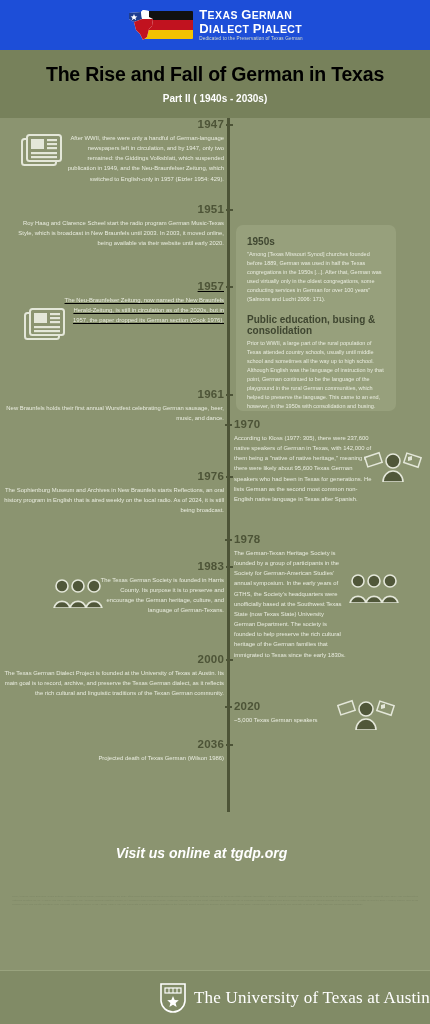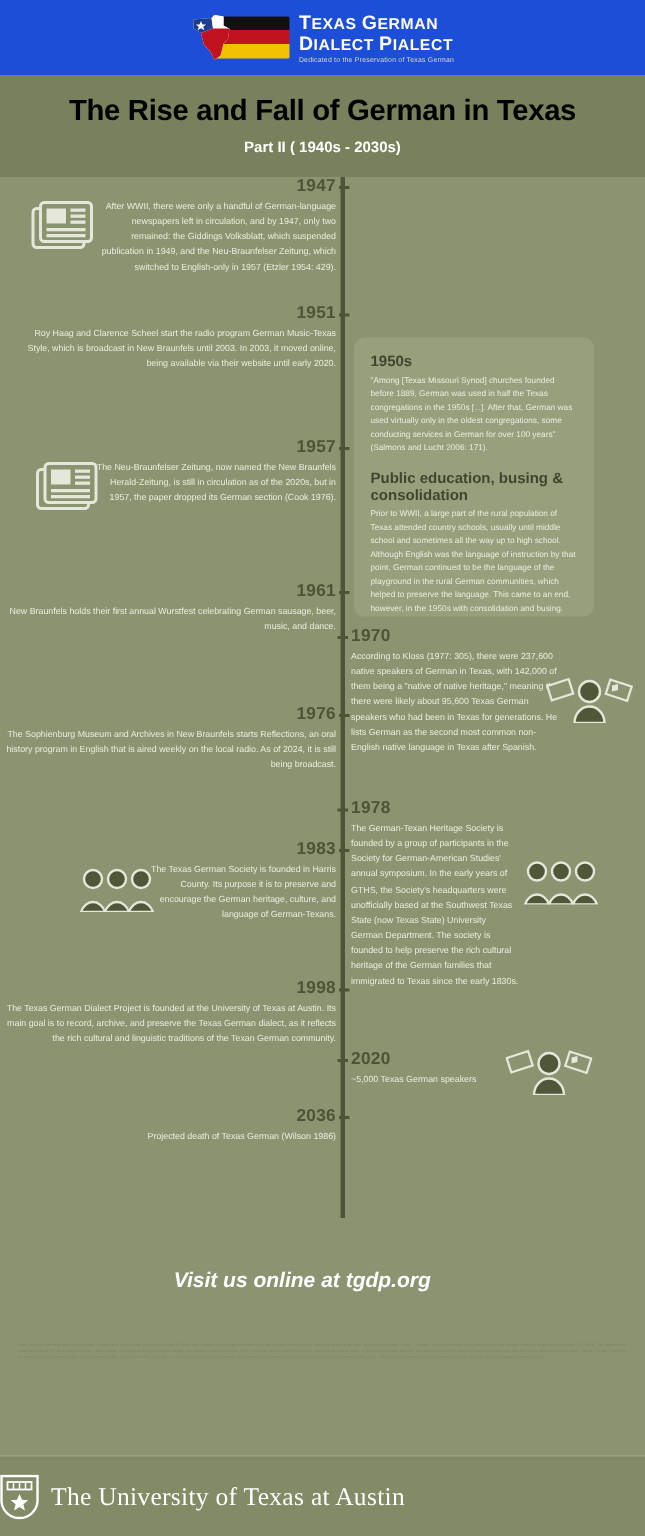--- a/index.html
+++ b/index.html
@@ -54,21 +54,21 @@
   .panel p { color: #e9ecdf; font-size: 5.5px; line-height: 1.62; }
   .panel .sec2 { margin-top: 11px; }
 
   
   .visit { position: absolute; left: 0; top: 845px; width: 403px; text-align: center;
            color: #ffffff; font-size: 14px; font-weight: bold; font-style: italic; }
   .refs { position: absolute; left: 12px; top: 895px; width: 406px;
           color: #7d8665; font-size: 2.45px; line-height: 1.55; text-align: justify; }
   .utbar { position: absolute; left: 0; bottom: 0; width: 430px; height: 54px;
            background: #818b66; border-top: 1px solid #99a37e;
-           display: flex; align-items: center; justify-content: flex-start; gap: 8px; }
+           display: flex; align-items: center; justify-content: flex-end; gap: 8px; }
   .ut-name { color: #ffffff; font-family: "Liberation Serif", serif; font-size: 17px; letter-spacing: .2px; }
 </style>
 </head>
 <body>
 
 <div class="page">
 
   <div class="topband">
     <div class="logo-wrap">
       <div class="logo-flag">
@@ -118,21 +118,21 @@
       <rect x="12" y="18" width="26" height="2.2" fill="#e9ecdf"></rect>
       <rect x="12" y="22" width="26" height="2.2" fill="#e9ecdf"></rect>
     </svg>
 
     <div class="ev ev-left" style="top:85px;padding-left:18px;">
       <div class="tick"></div>
       <div class="yr">1951</div>
       <div class="bd">Roy Haag and Clarence Scheel start the radio program German Music-Texas Style, which is broadcast in New Braunfels until 2003. In 2003, it moved online, being available via their website until early 2020.</div>
     </div>
 
-    <div class="ev ev-left" style="top:174px;">
+    <div class="ev ev-left" style="top:162px;text-decoration:underline;">
       <div class="tick"></div>
       <div class="yr">1957</div>
       <div class="bd" style="padding-left:62px;">The Neu-Braunfelser Zeitung, now named the New Braunfels Herald-Zeitung, is still in circulation as of the 2020s, but in 1957, the paper dropped its German section (Cook 1976).</div>
     </div>
     <svg class="ico news" style="left:22px; top:190px;" viewBox="0 0 44 36">
       <rect x="3" y="5" width="34" height="26" rx="2.5" fill="none" stroke="#e9ecdf" stroke-width="2"></rect>
       <rect x="8" y="1" width="34" height="26" rx="2.5" fill="#8b9470" stroke="#e9ecdf" stroke-width="2"></rect>
       <rect x="12" y="5" width="13" height="10" fill="#e9ecdf"></rect>
       <rect x="28" y="5" width="10" height="2.2" fill="#e9ecdf"></rect>
       <rect x="28" y="9" width="10" height="2.2" fill="#e9ecdf"></rect>
@@ -195,21 +195,21 @@
           <path d="M2 30 a8.5 10 0 0 1 16 0 Z"></path>
         <circle cx="26" cy="8" r="6"></circle>
           <path d="M18 30 a8.5 10 0 0 1 16 0 Z"></path>
         <circle cx="42" cy="8" r="6"></circle>
           <path d="M34 30 a8.5 10 0 0 1 16 0 Z"></path>
       </g>
     </svg>
 
     <div class="ev ev-left" style="top:535px;">
       <div class="tick"></div>
-      <div class="yr">1998</div>
+      <div class="yr">2000</div>
       <div class="bd">The Texas German Dialect Project is founded at the University of Texas at Austin. Its main goal is to record, archive, and preserve the Texas German dialect, as it reflects the rich cultural and linguistic traditions of the Texan German community.</div>
     </div>
 
     <div class="ev ev-right" style="top:582px;">
       <div class="tick"></div>
       <div class="yr">2020</div>
       <div class="bd">~5,000 Texas German speakers</div>
     </div>
     <svg class="ico flagppl" style="left:337px; top:580px;" viewBox="0 0 58 32">
       <circle cx="29" cy="11" r="7" fill="#4d5437" stroke="#e9ecdf" stroke-width="1.6"></circle>

